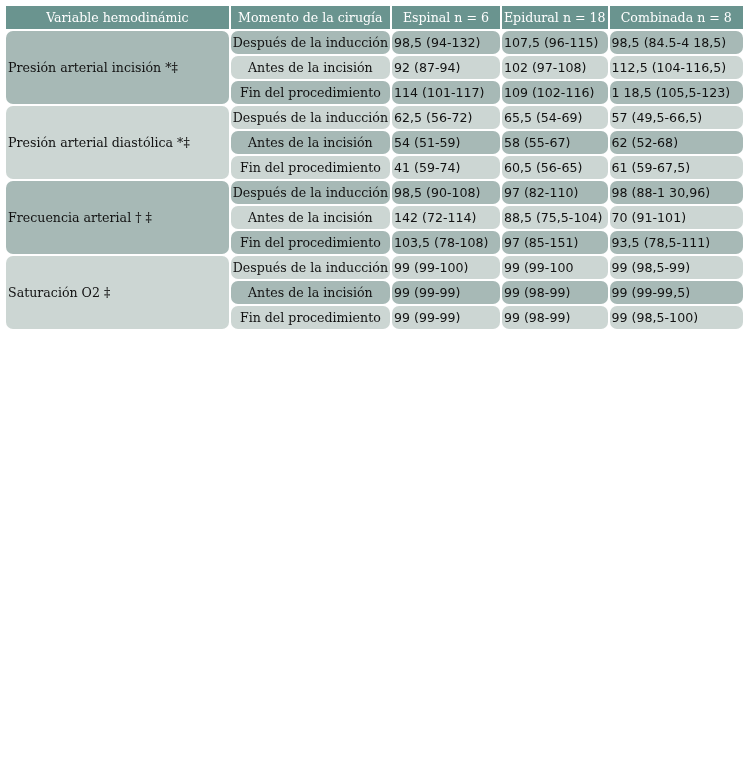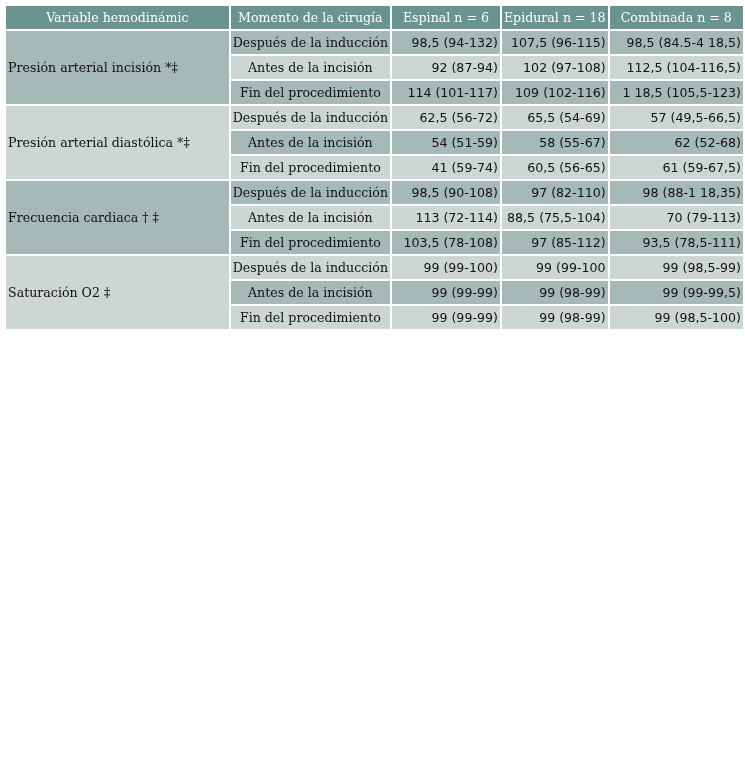--- a/index.html
+++ b/index.html
@@ -13,27 +13,27 @@
   table.hemo th, table.hemo td {
     height: 23px; padding: 0 2px; white-space: nowrap;
     box-sizing: border-box; line-height: 23px;
   }
   table.hemo th {
     background: #6a948f; color: #ffffff; font-weight: normal;
     font-family: "DejaVu Serif", serif; font-size: 12.6px; text-align: center;
   }
   .c-var { width: 235px; text-align: left !important; padding-left: 2px !important; font-family: "DejaVu Serif", serif; font-size: 12.6px; }
   .c-mom { width: 134px; text-align: center; font-family: "DejaVu Serif", serif; font-size: 12.6px; margin-left: 8px; }
-  .c-val { text-align: right; font-family: "DejaVu Sans", sans-serif; font-size: 12.6px; color: #111; }
+  .c-val { text-align: left; font-family: "DejaVu Sans", sans-serif; font-size: 12.6px; color: #111; }
   .c-esp { width: 111px; }
   .c-epi { width: 105px; }
   .c-com { width: 137px; margin-left: 36px; }
   .dark { background: #a7b9b6; }
   .light { background: #ccd6d3; }
-  td { color: #111; }
+  td { color: #111; border-radius: 7px; }
 </style>
 </head>
 <body>
 
 <table class="hemo">
   <thead>
     <tr>
       <th class="c-var" style="text-align:center !important;">Variable hemodinámic</th>
       <th class="c-mom">Momento de la cirugía</th>
       <th class="c-esp">Espinal n = 6</th>
@@ -77,36 +77,36 @@
       <td class="c-val dark">62 (52-68)</td>
     </tr>
     <tr>
       <td class="c-mom light">Fin del procedimiento</td>
       <td class="c-val light">41 (59-74)</td>
       <td class="c-val light">60,5 (56-65)</td>
       <td class="c-val light">61 (59-67,5)</td>
     </tr>
 
     <tr>
-      <td class="c-var dark" rowspan="3">Frecuencia cardiaca † ‡</td>
+      <td class="c-var dark" rowspan="3">Frecuencia arterial † ‡</td>
       <td class="c-mom dark">Después de la inducción</td>
       <td class="c-val dark">98,5 (90-108)</td>
       <td class="c-val dark">97 (82-110)</td>
-      <td class="c-val dark">98 (88-1 18,35)</td>
+      <td class="c-val dark">98 (88-1 30,96)</td>
     </tr>
     <tr>
       <td class="c-mom light">Antes de la incisión</td>
-      <td class="c-val light">113 (72-114)</td>
+      <td class="c-val light">142 (72-114)</td>
       <td class="c-val light">88,5 (75,5-104)</td>
-      <td class="c-val light">70 (79-113)</td>
+      <td class="c-val light">70 (91-101)</td>
     </tr>
     <tr>
       <td class="c-mom dark">Fin del procedimiento</td>
       <td class="c-val dark">103,5 (78-108)</td>
-      <td class="c-val dark">97 (85-112)</td>
+      <td class="c-val dark">97 (85-151)</td>
       <td class="c-val dark">93,5 (78,5-111)</td>
     </tr>
 
     <tr>
       <td class="c-var light" rowspan="3">Saturación O2 ‡</td>
       <td class="c-mom light">Después de la inducción</td>
       <td class="c-val light">99 (99-100)</td>
       <td class="c-val light">99 (99-100</td>
       <td class="c-val light">99 (98,5-99)</td>
     </tr>

